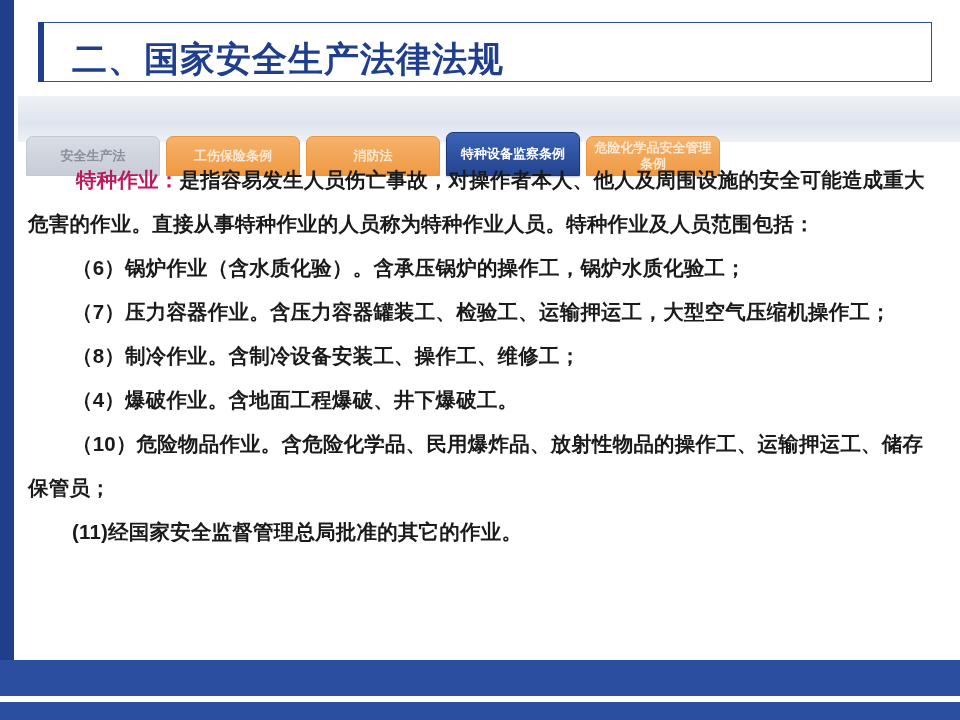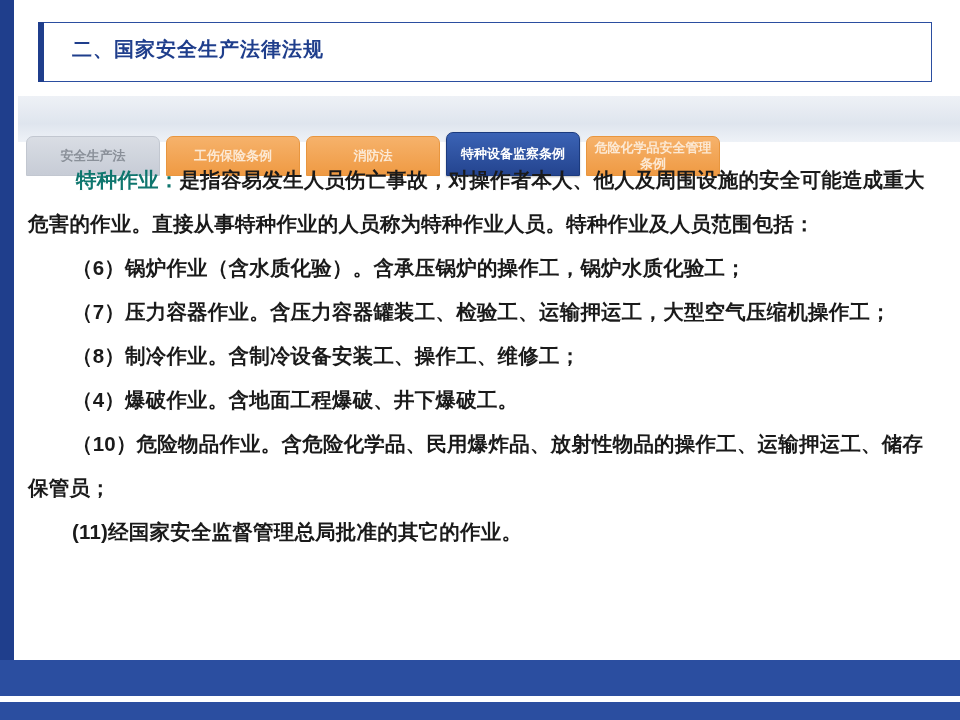--- a/index.html
+++ b/index.html
@@ -53,21 +53,21 @@
     left: 38px;
     top: 22px;
     width: 6px;
     height: 60px;
     background: #1f3e8c;
   }
   .title-text {
     position: absolute;
     left: 72px;
     top: 36px;
-    font-size: 20px;
+    font-size: 35px;
     font-weight: bold;
     color: #1f3e8c;
     letter-spacing: 1px;
     white-space: nowrap;
   }
   
   .tabs-strip {
     position: absolute;
     left: 18px;
     top: 96px;
@@ -131,21 +131,21 @@
   .content p {
     margin: 0;
   }
   .indent1 {
     text-indent: 48px;
   }
   .indent2 {
     text-indent: 44px;
   }
   .hl {
-    color: #0f766e;
+    color: #be185d;
     text-align: center;
   }
   
   .bottom-blue {
     position: absolute;
     left: 0;
     top: 660px;
     width: 960px;
     height: 36px;
     background: #2b4ea0;

